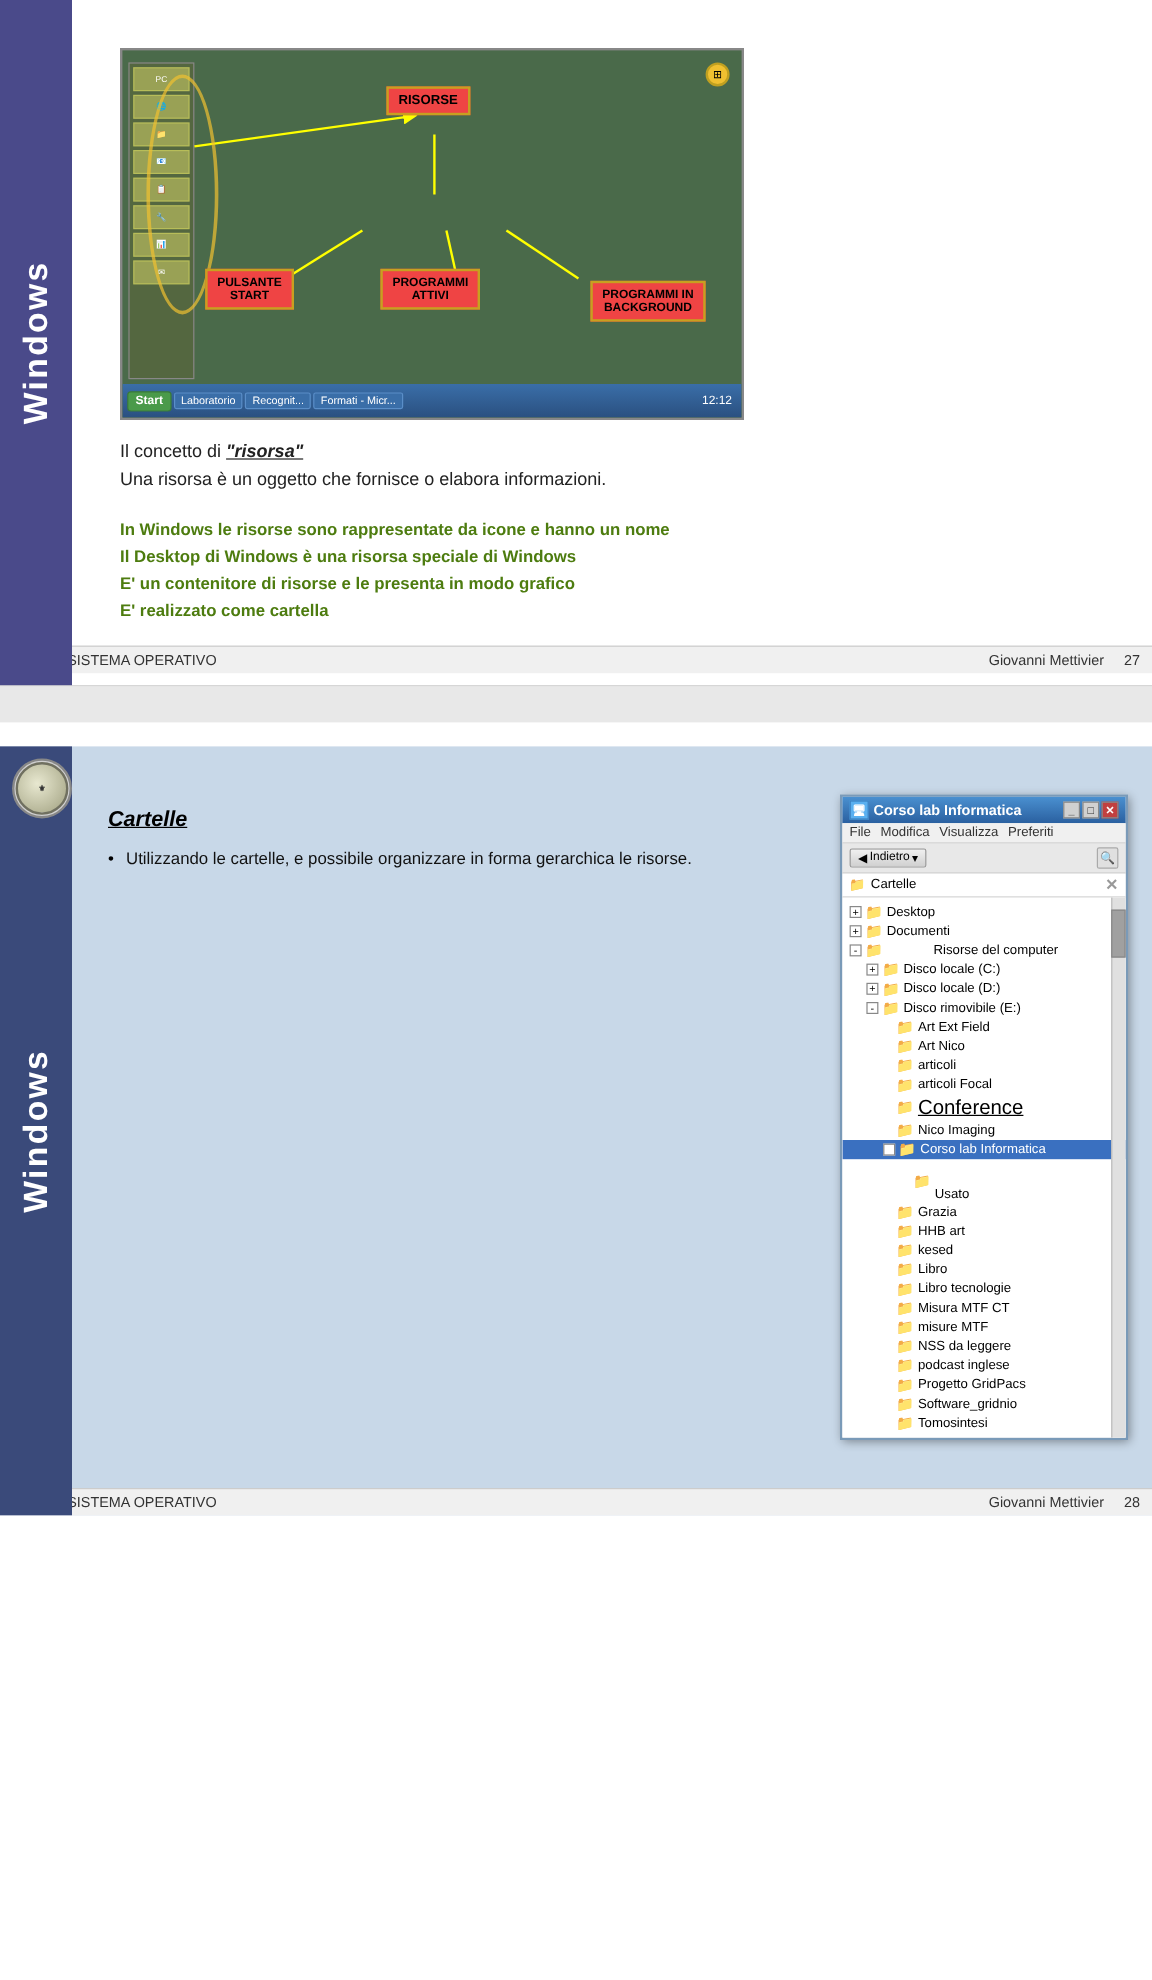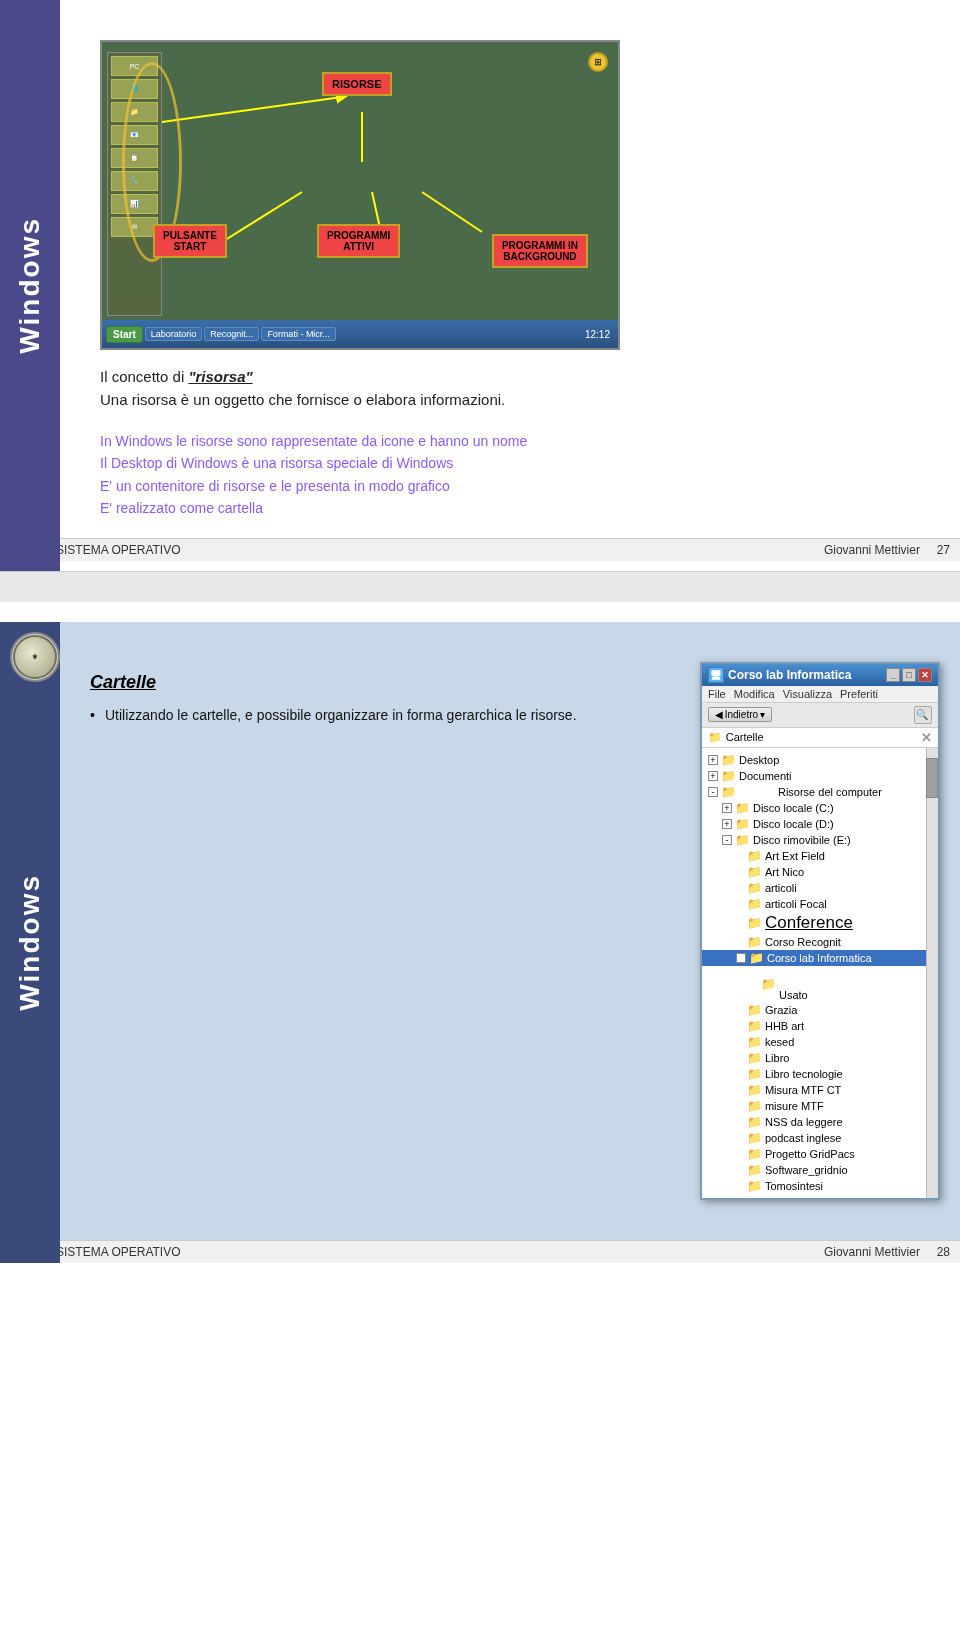--- a/index.html
+++ b/index.html
@@ -172,22 +172,23 @@
     }
 
     .risorsa-heading .highlight {
       font-weight: bold;
       font-style: italic;
       text-decoration: underline;
     }
 
     .body-text {
       font-size: 14px;
-      color: #8b5cf6;
+      color: #4d7c0f;
       line-height: 1.6;
+      font-weight: bold;
     }
 
     
     .slide-footer {
       display: flex;
       justify-content: space-between;
       align-items: center;
       padding: 4px 10px;
       border-top: 1px solid #ccc;
       background: #f0f0f0;
@@ -527,21 +528,21 @@
             </marker>
           </defs>
         </svg>
 
         <div style="position:absolute;left:20px;top:20px;width:60px;height:200px;border:3px solid #f0c030;border-radius:50%;opacity:0.7;"></div>
 
         <div class="diag-label diag-risorse">
           <span>RISORSE</span>
         </div>
 
-        <div class="diag-label diag-pulsante" style="bottom:90px;left:51px;font-size:10px;text-align:center;">
+        <div class="diag-label diag-pulsante" style="bottom:90px;left:69px;font-size:10px;text-align:center;">
           PULSANTE<br>START
         </div>
 
         <div class="diag-label diag-programmi-attivi" style="bottom:90px;left:215px;font-size:10px;">
           PROGRAMMI<br>ATTIVI
         </div>
 
         <div class="diag-label" style="bottom:80px;right:30px;font-size:10px;">
           PROGRAMMI IN<br>BACKGROUND
         </div>
@@ -697,21 +698,21 @@
               <span style="font-size: 11px;"> articoli Focal</span>
             </div>
             <div class="tree-item" style="padding-left: 32px;">
               <span class="expand-spacer"></span>
               <span class="folder-icon">📁</span>
               <span style="font-size: 17px; text-decoration: underline;"> Conference</span>
             </div>
             <div class="tree-item" style="padding-left: 32px;">
               <span class="expand-spacer"></span>
               <span class="folder-icon">📁</span>
-              <span style="font-size: 11px;"> Corso Recognit</span>
+              <span style="font-size: 11px;"> Nico Imaging</span>
             </div>
             <div class="tree-item selected" style="padding-left: 32px;">
               <span class="expand-btn">-</span>
               <span class="folder-icon">📁</span>
               <span style="font-size: 11px;"> Corso lab Informatica</span>
             </div>
             <div class="tree-item" style="padding-left: 46px;">
               <span class="expand-spacer"></span>
               <span class="folder-icon">📁</span>
               <span style="font-size: 11px; margin-top: 22px;"> Usato</span>

